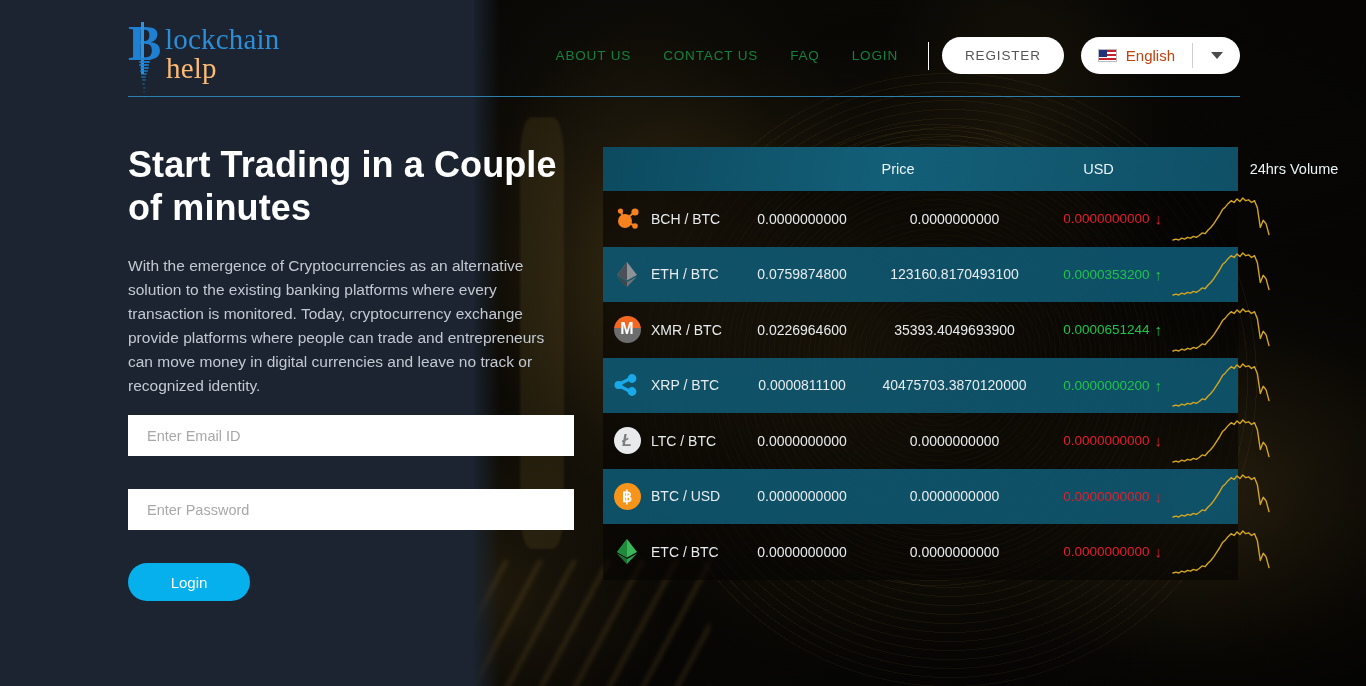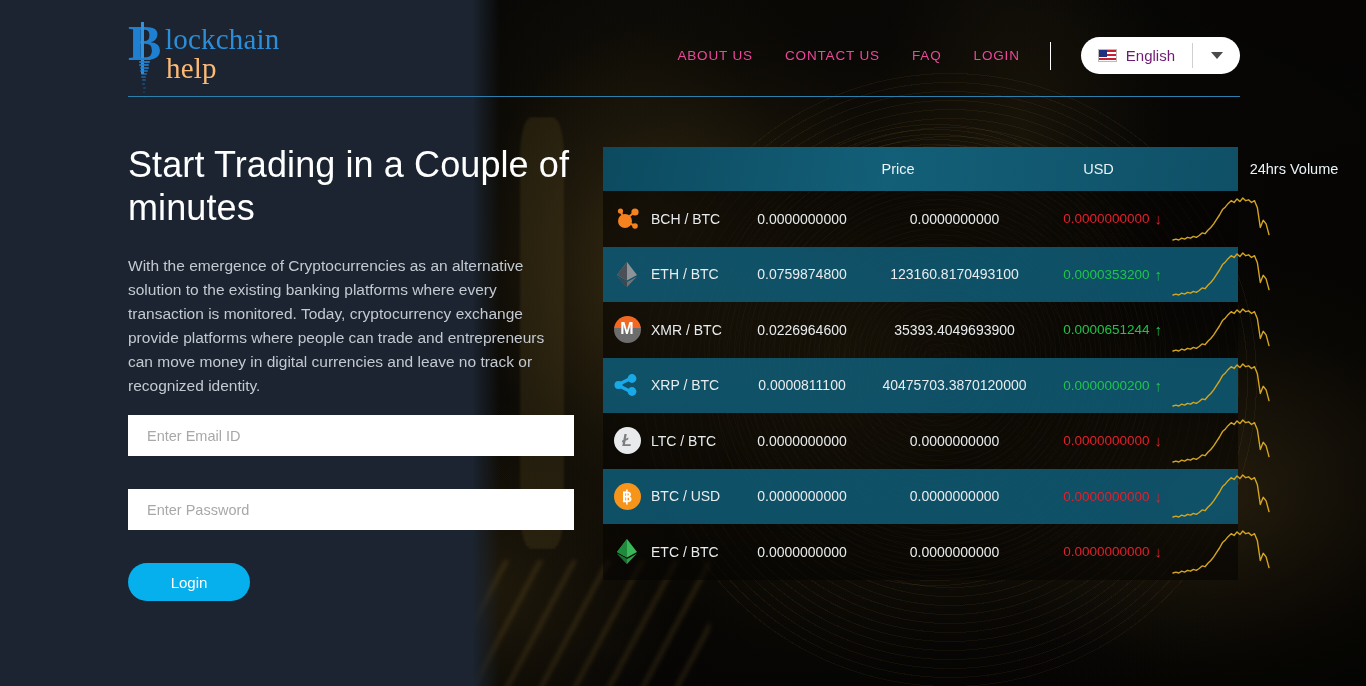--- a/index.html
+++ b/index.html
@@ -136,21 +136,21 @@
     font-family: "Liberation Serif", serif;
     font-size: 29px; color: #fdba74; letter-spacing: .2px;
   }
 
   
   .nav {
     position: absolute; right: 126px; top: 37px;
     display: flex; align-items: center; gap: 0;
   }
   .nav-link {
-    color: #ec4899;
+    color: #15803d;
     font-size: 13.5px;
     letter-spacing: .85px;
     text-decoration: none;
     padding: 6px 16px;
     white-space: nowrap;
     cursor: pointer;
   }
   .nav-sep {
     width: 1px; height: 28px;
     background: #ffffff;
@@ -194,21 +194,21 @@
     position: absolute; inset: 0;
     background: repeating-linear-gradient(180deg,
       #c4202f 0px, #c4202f 2px, #ffffff 2px, #ffffff 4px);
   }
   .flag .canton {
     position: absolute; left: 0; top: 0;
     width: 8px; height: 7px;
     background: #20307a;
   }
   .lang-label {
-    font-size: 15px; color: #701a75;
+    font-size: 15px; color: #c2410c;
   }
   .lang-div { width: 1px; height: 25px; background: #cfcfcf; }
   .lang-caret {
     width: 47px; height: 100%;
     display: flex; align-items: center; justify-content: center;
   }
   .caret-tri {
     width: 0; height: 0;
     border-left: 6px solid transparent;
     border-right: 6px solid transparent;
@@ -216,21 +216,21 @@
   }
 
   
   .hero {
     position: absolute; left: 128px; top: 143px;
     width: 452px; z-index: 6;
   }
   .hero-title {
     color: #ffffff;
     font-size: 36px;
-    font-weight: 400;
+    font-weight: 700;
     line-height: 43px;
     letter-spacing: .1px;
   }
   .hero-sub {
     margin-top: 25px;
     color: #c3c9d1;
     font-size: 15.5px;
     line-height: 24px;
     width: 434px;
   }
@@ -370,20 +370,21 @@
       <div class="logo-word1">lockchain</div>
       <div class="logo-word2">help</div>
     </div>
 
     <div class="nav">
       <a class="nav-link" href="#">ABOUT US</a>
       <a class="nav-link" href="#">CONTACT US</a>
       <a class="nav-link" href="#">FAQ</a>
       <a class="nav-link" href="#">LOGIN</a>
       <div class="nav-sep"></div>
+      <button class="btn-register">REGISTER</button>
 
       <div class="lang-wrap">
         <div class="lang-main">
           <span class="flag">
             <span class="stripes"></span>
               <span class="canton"></span>
           </span>
           <span class="lang-label">English</span>
         </div>
         <div class="lang-div"></div>

